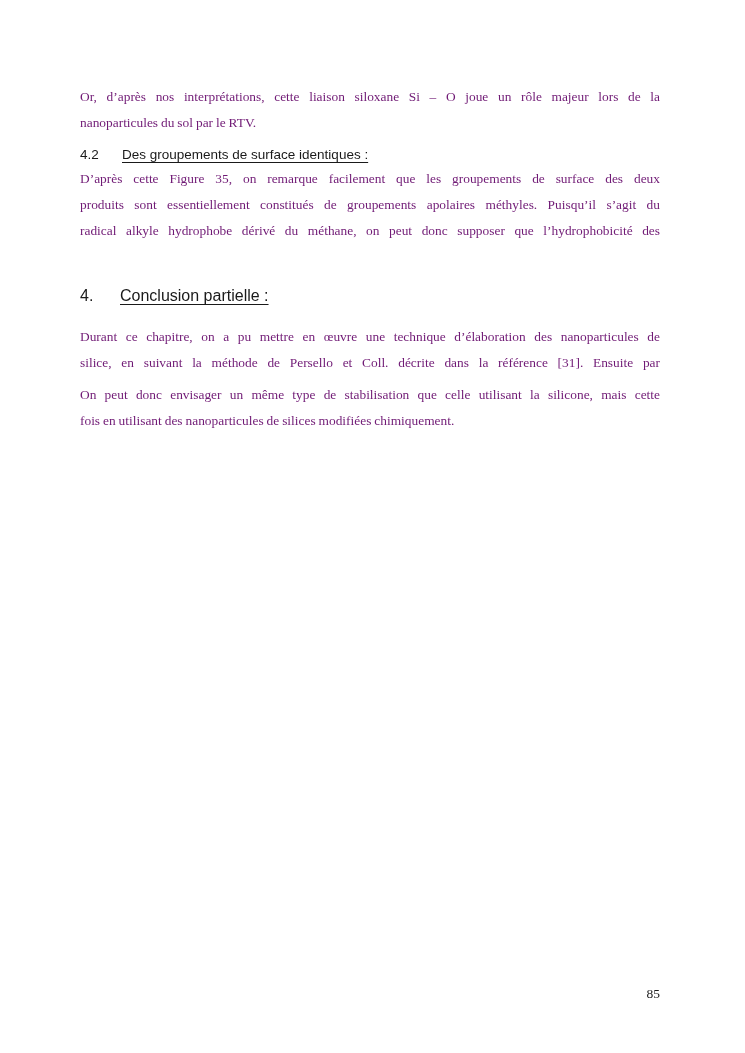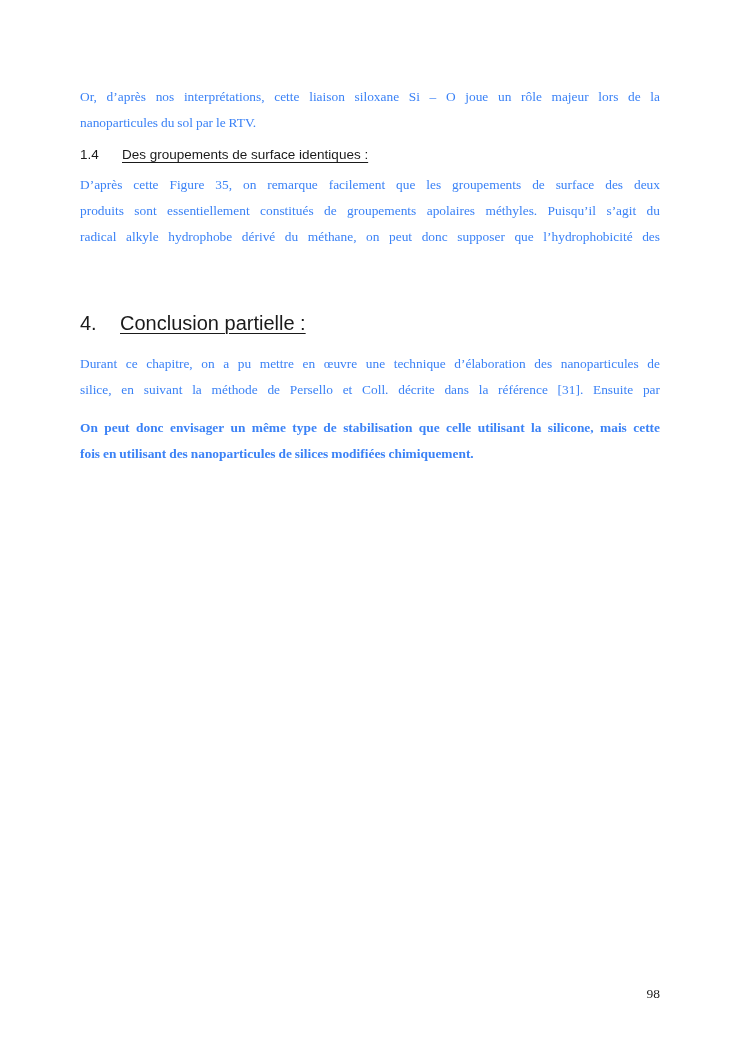--- a/index.html
+++ b/index.html
@@ -23,21 +23,21 @@
     width: 580px;
     padding-top: 84px;
     box-sizing: content-box;
   }
   .para {
     margin: 0;
     font-family: "Liberation Serif", serif;
     font-size: 13.4px;
     line-height: 26px;
     word-spacing: -0.4px;
-    color: #3b82f6;
+    color: #701a75;
   }
   .line {
     display: block;
     white-space: nowrap;
     text-align: justify;
     text-align-last: justify;
   }
   .line.last {
     text-align-last: left;
   }
@@ -55,29 +55,29 @@
     text-underline-offset: 3px;
   }
   .h32 {
     margin-top: 9px;
     font-family: "Liberation Sans", sans-serif;
     font-size: 13.5px;
     line-height: 20px;
   }
   .h32 .hnum { width: 42px; }
   .h4 {
-    margin-top: 62px;
+    margin-top: 41px;
     font-family: "Liberation Sans", sans-serif;
-    font-size: 20px;
+    font-size: 16px;
     line-height: 22px;
   }
   .h4 .hnum { width: 40px; }
-  .p2 { margin-top: 7px; }
+  .p2 { margin-top: 1px; }
   .p3 { margin-top: 17px; }
-  .p4 { margin-top: 12px; font-weight: bold; }
+  .p4 { margin-top: 6px; }
   .page-number {
     position: absolute;
     left: 80px;
     top: 984px;
     width: 580px;
     text-align: right;
     font-family: "Liberation Serif", serif;
     font-size: 13.5px;
     line-height: 20px;
     color: #1c1c1c;
@@ -88,21 +88,21 @@
 
 <div class="page">
   <div class="text-col">
 
     <div class="para p1">
       <span class="line">Or, d’après nos interprétations, cette liaison siloxane Si – O joue un rôle majeur lors de la</span>
       <span class="line last">nanoparticules du sol par le RTV.</span>
     </div>
 
     <div class="heading h32">
-      <span class="hnum">1.4</span><span class="htitle">Des groupements de surface identiques :</span>
+      <span class="hnum">4.2</span><span class="htitle">Des groupements de surface identiques :</span>
     </div>
 
     <div class="para p2">
       <span class="line">D’après cette Figure 35, on remarque facilement que les groupements de surface des deux</span>
       <span class="line">produits sont essentiellement constitués de groupements apolaires méthyles. Puisqu’il s’agit du</span>
       <span class="line">radical alkyle hydrophobe dérivé du méthane, on peut donc supposer que l’hydrophobicité des</span>
     </div>
 
     <div class="heading h4">
       <span class="hnum">4.</span><span class="htitle">Conclusion partielle :</span>
@@ -113,14 +113,14 @@
       <span class="line">silice, en suivant la méthode de Persello et Coll. décrite dans la référence [31]. Ensuite par</span>
     </div>
 
     <div class="para p4">
       <span class="line">On peut donc envisager un même type de stabilisation que celle utilisant la silicone, mais cette</span>
       <span class="line last">fois en utilisant des nanoparticules de silices modifiées chimiquement.</span>
     </div>
 
   </div>
 
-  <div class="page-number">98</div>
+  <div class="page-number">85</div>
 </div>
 
 </body></html>

